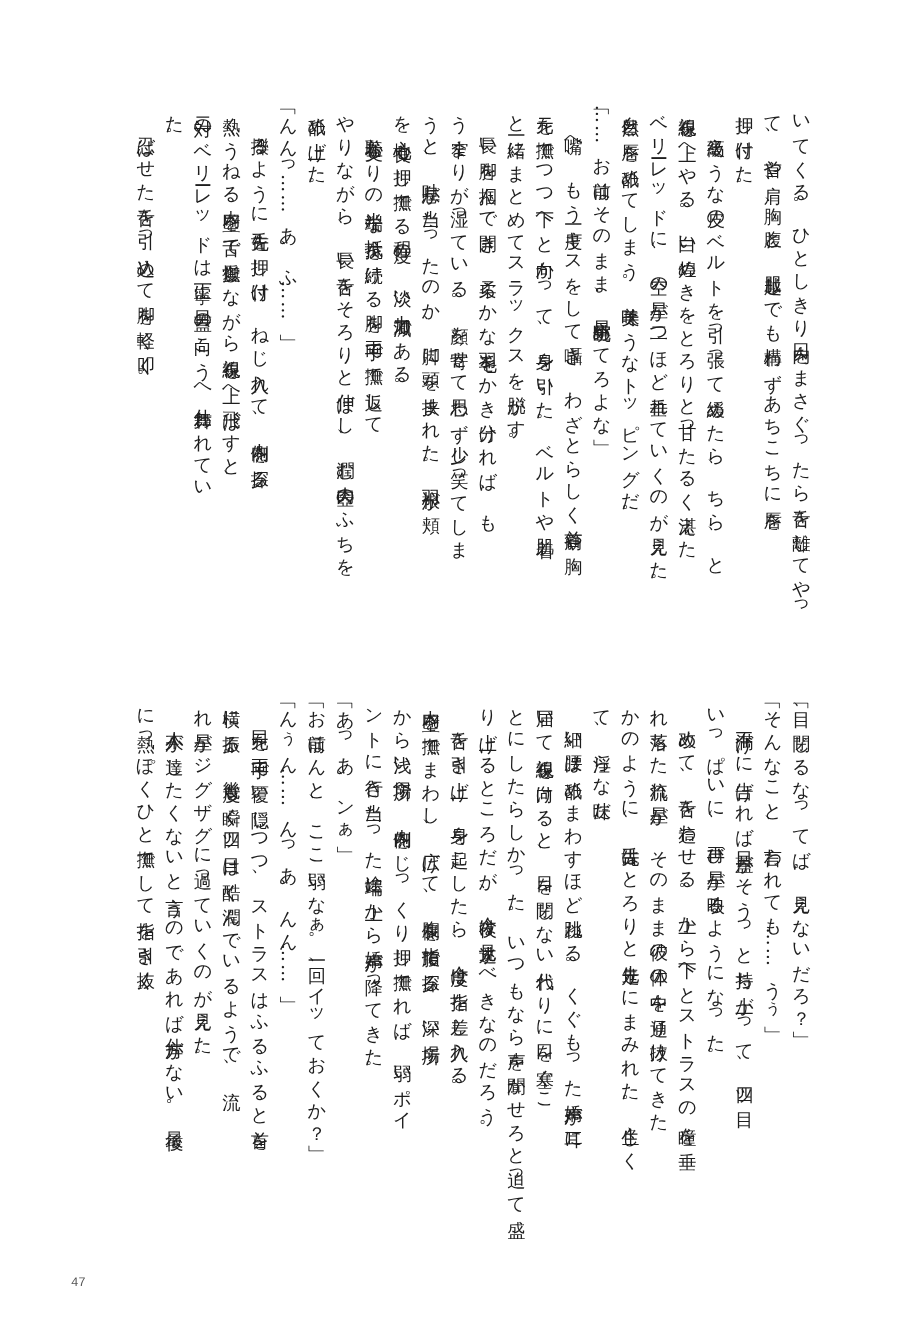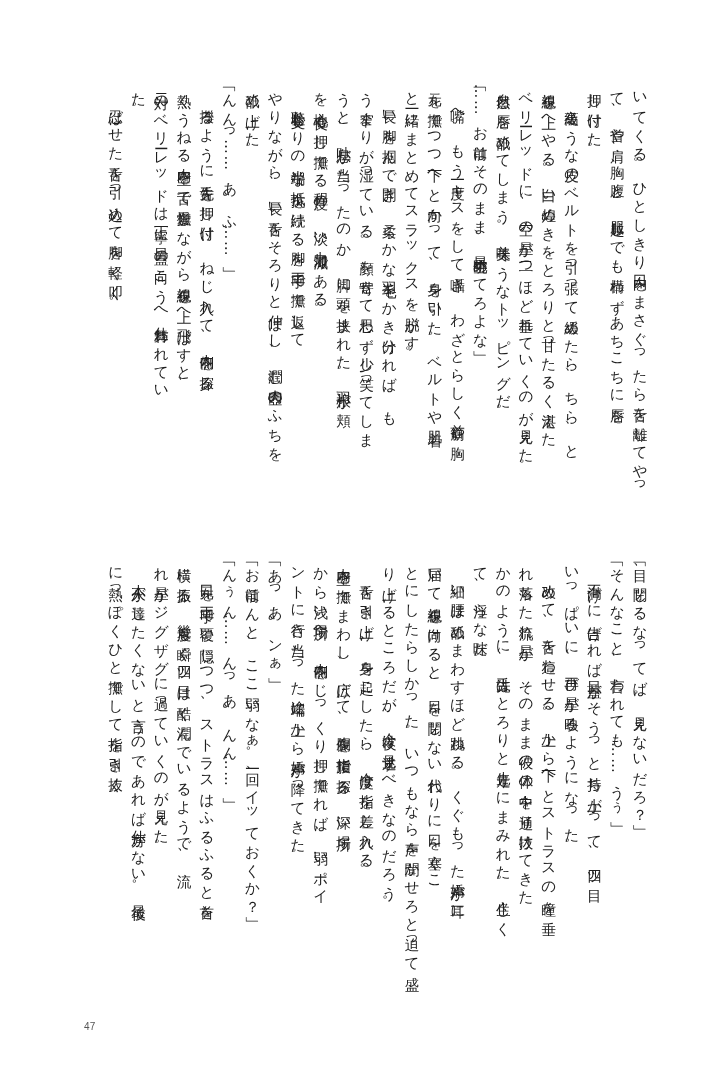--- a/index.html
+++ b/index.html
@@ -41,21 +41,20 @@
       display: block;
     }
     .page-number {
       position: absolute;
       left: 57px;
       top: 1021px;
       font-family: "Liberation Sans", sans-serif;
       font-size: 10px;
       color: #555555;
       letter-spacing: 0.3px;
-      margin-left: 27px;
     }
   </style>
 </head>
 <body>
 
 <div class="page">
 
   <div class="text-block upper">
       <div class="col">いてくる。ひとしきり口内をまさぐったら舌を離してやっ</div>
       <div class="col">て、首や肩、胸、腹と、服越しでも構わずあちこちに唇を</div>

